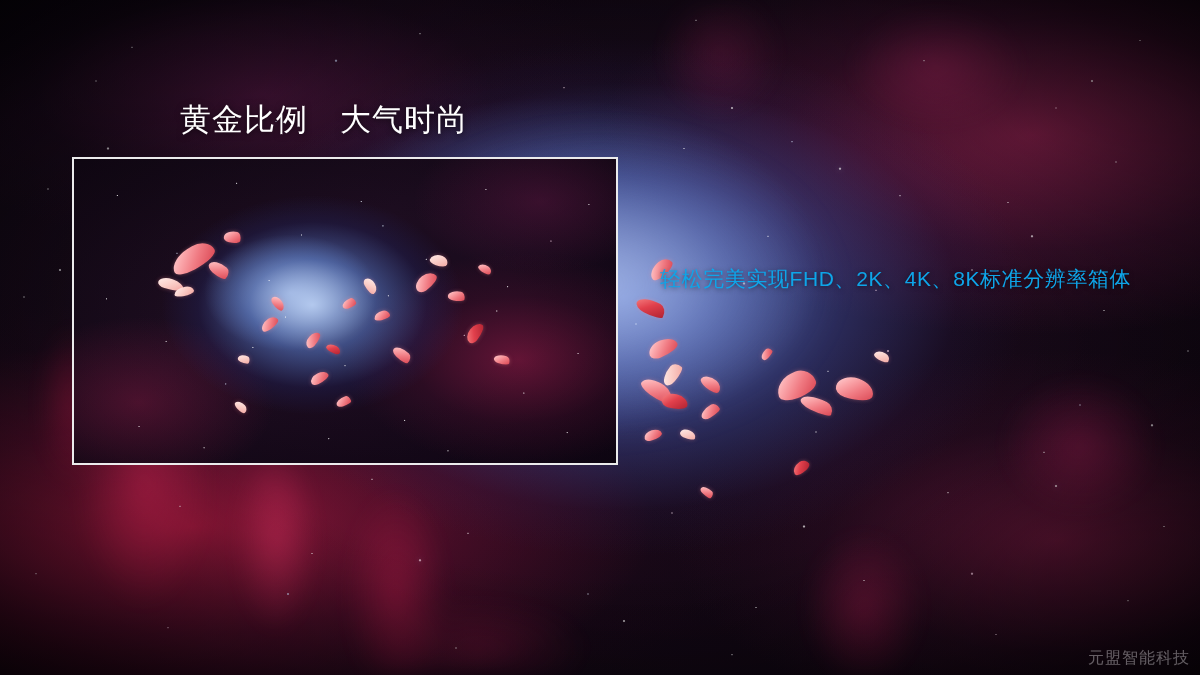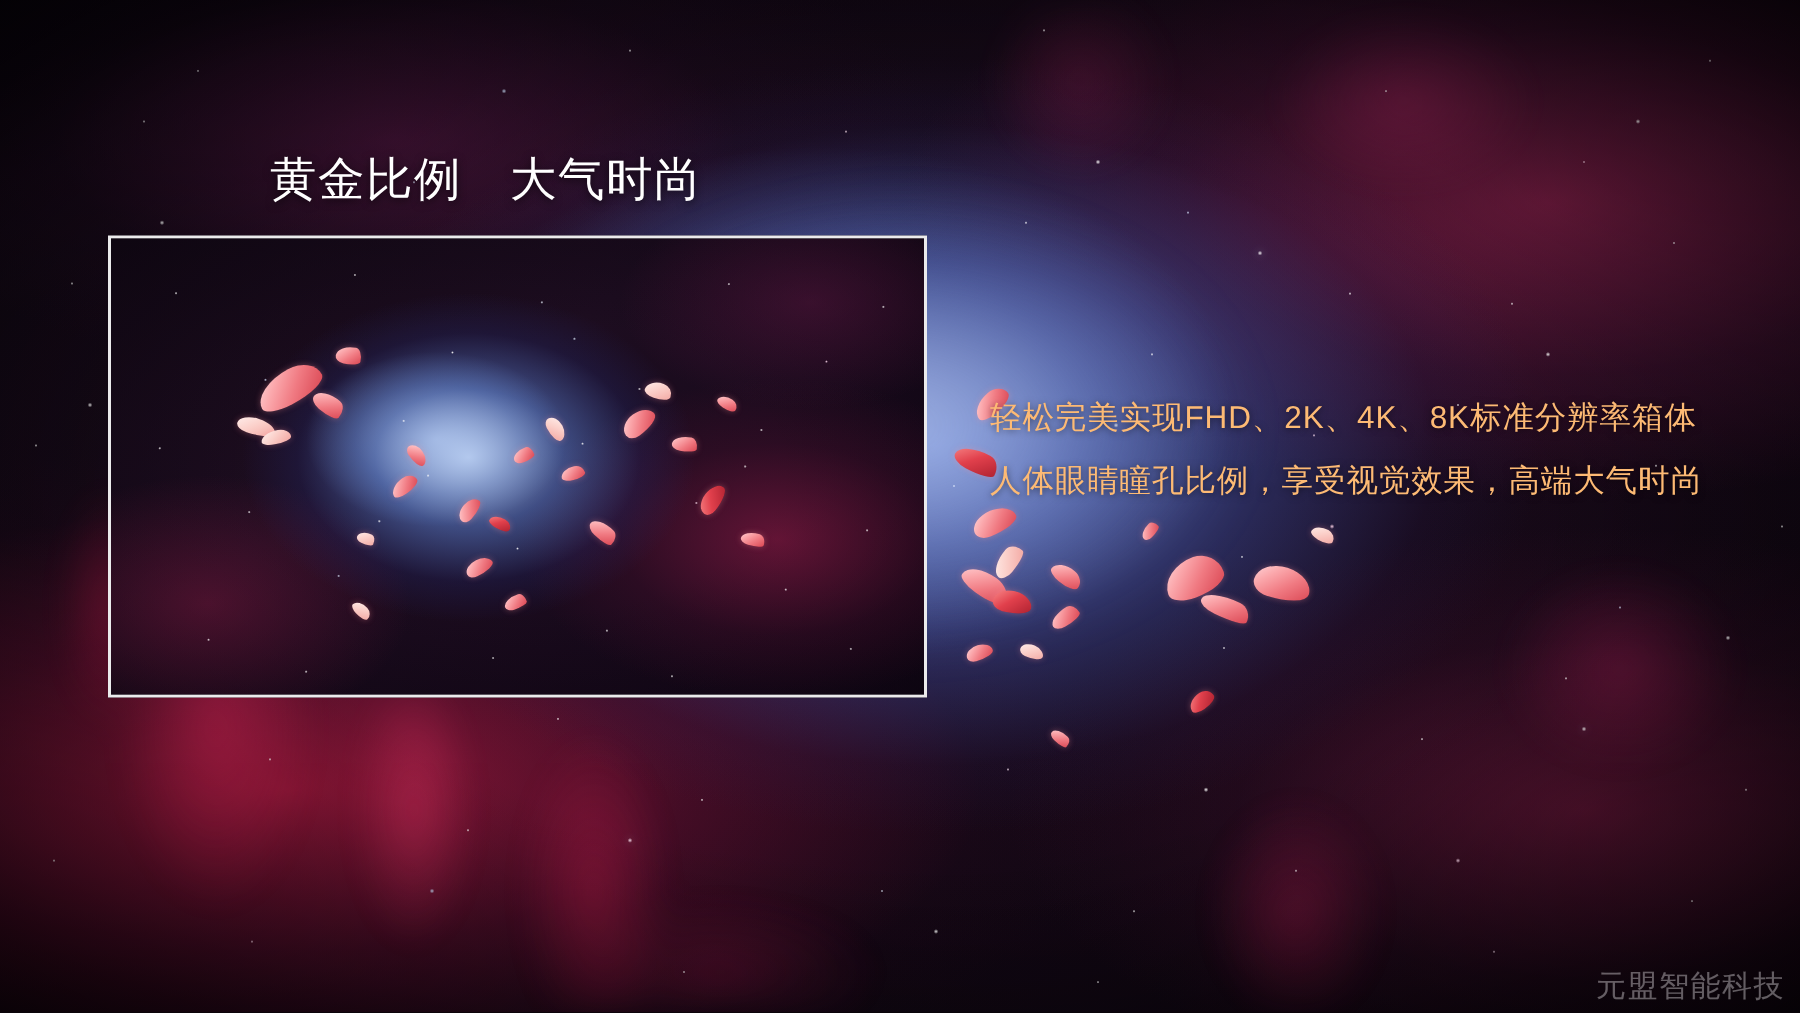--- a/index.html
+++ b/index.html
@@ -237,30 +237,30 @@
   }
   #body-text {
     position: absolute;
     left: 660px;
     top: 258px;
     width: 520px;
   }
   .body-line {
     font-size: 21px;
     line-height: 42px;
-    color: #fdba74;
+    color: #0ea5e9;
     letter-spacing: 0.6px;
     white-space: nowrap;
     text-shadow: 0 1px 5px rgba(0,0,0,0.55);
   }
   #watermark {
     position: absolute;
     right: 10px;
     bottom: 7px;
-    font-size: 20px;
+    font-size: 16px;
     line-height: 20px;
     color: rgba(225,220,225,0.42);
     letter-spacing: 1px;
     white-space: nowrap;
   }
 </style>
 </head>
 <body>
 
 <div id="slide">
@@ -320,18 +320,17 @@
         <div class="petal" style="left: 404px; top: 106px; width: 14px; height: 8px; transform: rotate(34deg);"></div>
         <div class="petal" style="left: 420px; top: 196px; width: 16px; height: 9px; transform: rotate(16deg); border-radius: 72% 28% 64% 36% / 64% 70% 30% 36%;"></div>
         <div class="petal" style="left: 236px; top: 214px; width: 19px; height: 10px; transform: rotate(-26deg); border-radius: 50% 50% 70% 30% / 62% 58% 42% 38%;"></div>
         <div class="petal pale" style="left: 160px; top: 244px; width: 14px; height: 8px; transform: rotate(48deg);"></div>
         <div class="petal" style="left: 262px; top: 238px; width: 15px; height: 9px; transform: rotate(-18deg); border-radius: 72% 28% 64% 36% / 64% 70% 30% 36%;"></div>
       </div>
   </div>
 
   <div id="body-text">
     <div class="body-line">轻松完美实现FHD、2K、4K、8K标准分辨率箱体</div>
-    <div class="body-line">人体眼睛瞳孔比例，享受视觉效果，高端大气时尚</div>
   </div>
 
   <div id="watermark">元盟智能科技</div>
 
 </div>
 
 </body></html>

